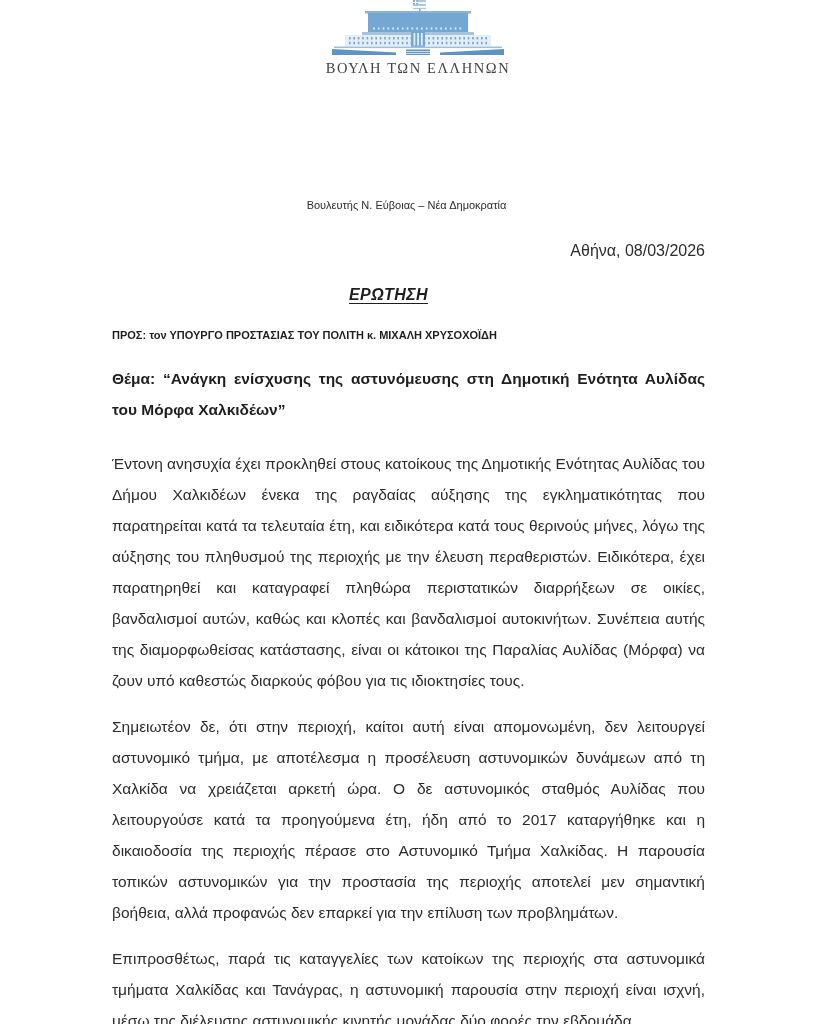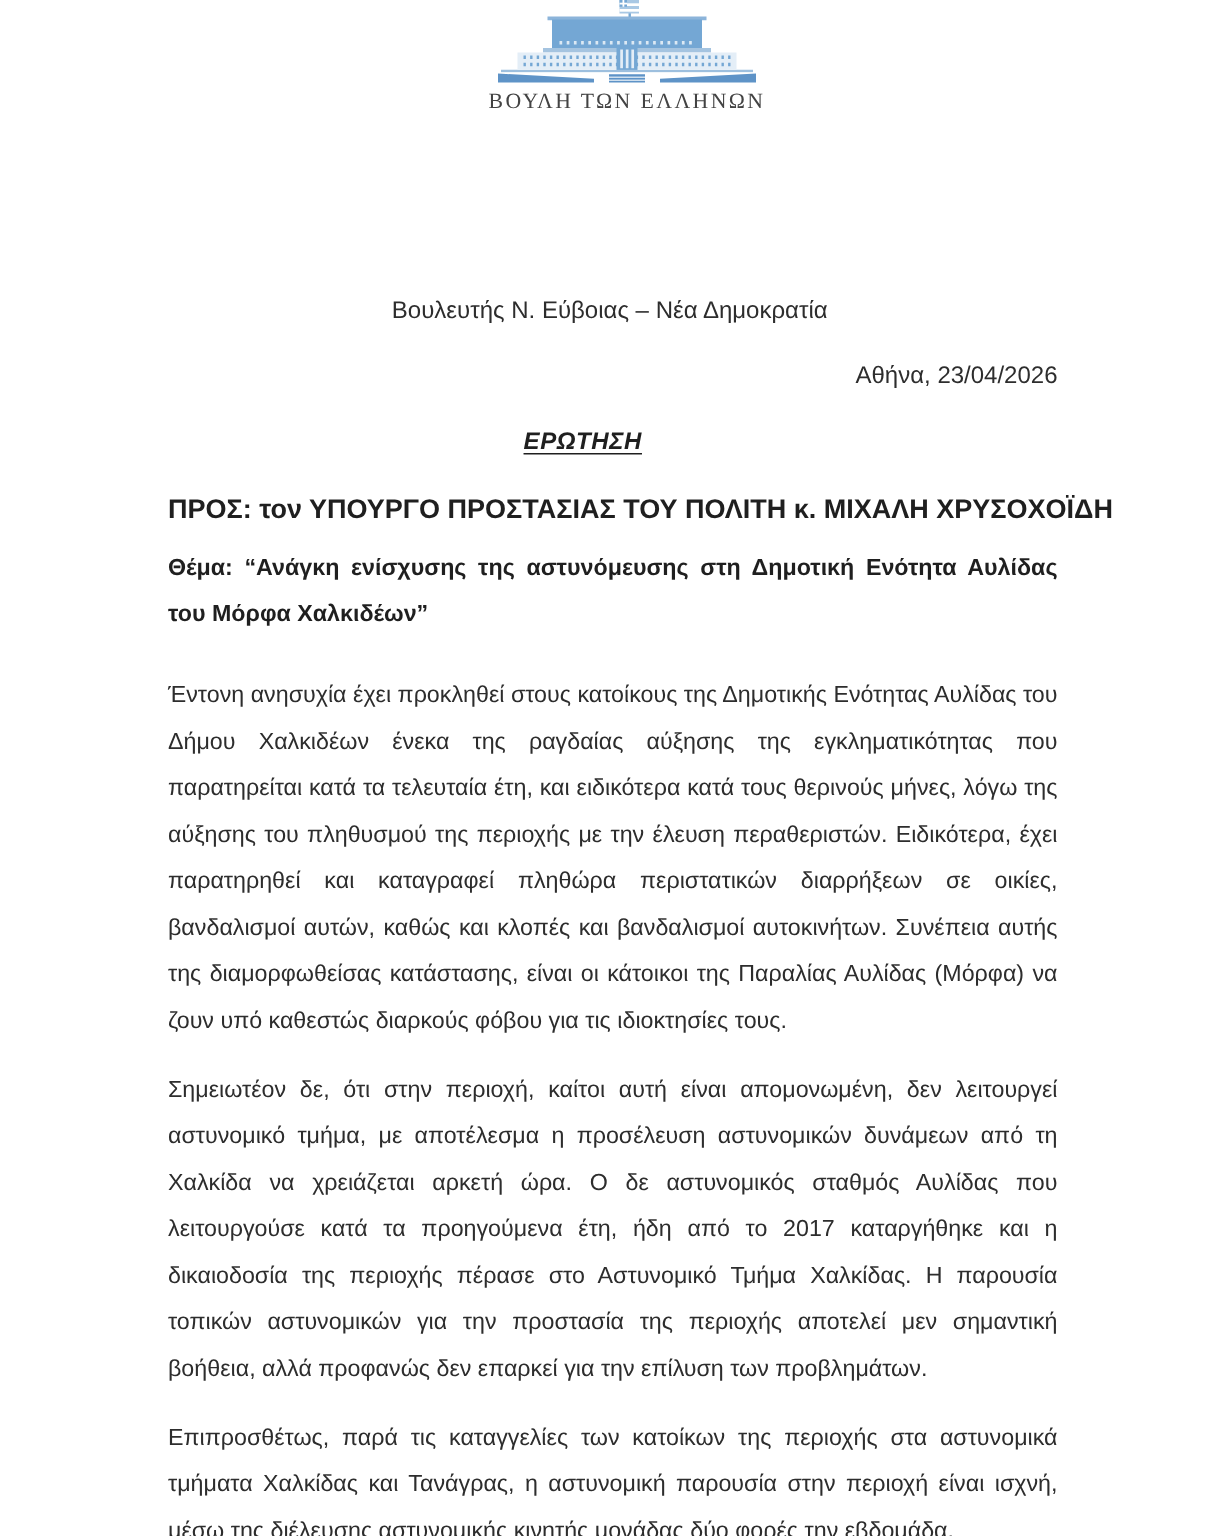--- a/index.html
+++ b/index.html
@@ -39,21 +39,21 @@
     text-align: center;
     font-weight: bold;
     font-size: 16px;
     letter-spacing: 0.2px;
     color: #1f1f1f;
   }
   .mp-role {
     position: absolute;
     top: 199px; left: 0; right: 4px;
     text-align: center;
-    font-size: 16px;
+    font-size: 11px;
     color: #2d2d2d;
   }
   .dateline {
     position: absolute;
     top: 242px; right: 112px;
     font-size: 16px;
     color: #2d2d2d;
   }
   .doc-type {
     position: absolute;
@@ -64,21 +64,21 @@
     letter-spacing: 0.4px;
     text-decoration: underline;
     text-underline-offset: 3px;
     color: #1f1f1f;
     font-style: italic;
   }
   .recipient {
     position: absolute;
     top: 329px; left: 112px; right: 100px;
     font-weight: bold;
-    font-size: 18px;
+    font-size: 11px;
     color: #1f1f1f;
     white-space: nowrap;
   }
   .subject {
     position: absolute;
     top: 363px; left: 112px; right: 112px;
     font-weight: bold;
     font-size: 15.5px;
     line-height: 31px;
     text-align: justify;
@@ -135,21 +135,21 @@
 
       <polygon points="14,49 78,52.5 78,55 14,55" fill="#5e93c7"></polygon>
       <polygon points="122,52.5 186,49 186,55 122,55" fill="#5e93c7"></polygon>
     </svg>
     <div class="wordmark">ΒΟΥΛΗ ΤΩΝ ΕΛΛΗΝΩΝ</div>
   </header>
 
 
   <div class="mp-role">Βουλευτής Ν. Εύβοιας – Νέα Δημοκρατία</div>
 
-  <div class="dateline">Αθήνα, 23/04/2026</div>
+  <div class="dateline">Αθήνα, 08/03/2026</div>
 
   <div class="doc-type">ΕΡΩΤΗΣΗ</div>
 
   <div class="recipient">ΠΡΟΣ: τον ΥΠΟΥΡΓΟ ΠΡΟΣΤΑΣΙΑΣ ΤΟΥ ΠΟΛΙΤΗ κ. ΜΙΧΑΛΗ ΧΡΥΣΟΧΟΪΔΗ</div>
 
   <div class="subject">Θέμα: “Ανάγκη ενίσχυσης της αστυνόμευσης στη Δημοτική Ενότητα Αυλίδας του Μόρφα Χαλκιδέων”</div>
 
   <div class="body-text">
     <p>Έντονη ανησυχία έχει προκληθεί στους κατοίκους της Δημοτικής Ενότητας Αυλίδας του Δήμου Χαλκιδέων ένεκα της ραγδαίας αύξησης της εγκληματικότητας που παρατηρείται κατά τα τελευταία έτη, και ειδικότερα κατά τους θερινούς μήνες, λόγω της αύξησης του πληθυσμού της περιοχής με την έλευση περαθεριστών. Ειδικότερα, έχει παρατηρηθεί και καταγραφεί πληθώρα περιστατικών διαρρήξεων σε οικίες, βανδαλισμοί αυτών, καθώς και κλοπές και βανδαλισμοί αυτοκινήτων. Συνέπεια αυτής της διαμορφωθείσας κατάστασης, είναι οι κάτοικοι της Παραλίας Αυλίδας (Μόρφα) να ζουν υπό καθεστώς διαρκούς φόβου για τις ιδιοκτησίες τους.</p>
     <p>Σημειωτέον δε, ότι στην περιοχή, καίτοι αυτή είναι απομονωμένη, δεν λειτουργεί αστυνομικό τμήμα, με αποτέλεσμα η προσέλευση αστυνομικών δυνάμεων από τη Χαλκίδα να χρειάζεται αρκετή ώρα. Ο δε αστυνομικός σταθμός Αυλίδας που λειτουργούσε κατά τα προηγούμενα έτη, ήδη από το 2017 καταργήθηκε και η δικαιοδοσία της περιοχής πέρασε στο Αστυνομικό Τμήμα Χαλκίδας. Η παρουσία τοπικών αστυνομικών για την προστασία της περιοχής αποτελεί μεν σημαντική βοήθεια, αλλά προφανώς δεν επαρκεί για την επίλυση των προβλημάτων.</p>

